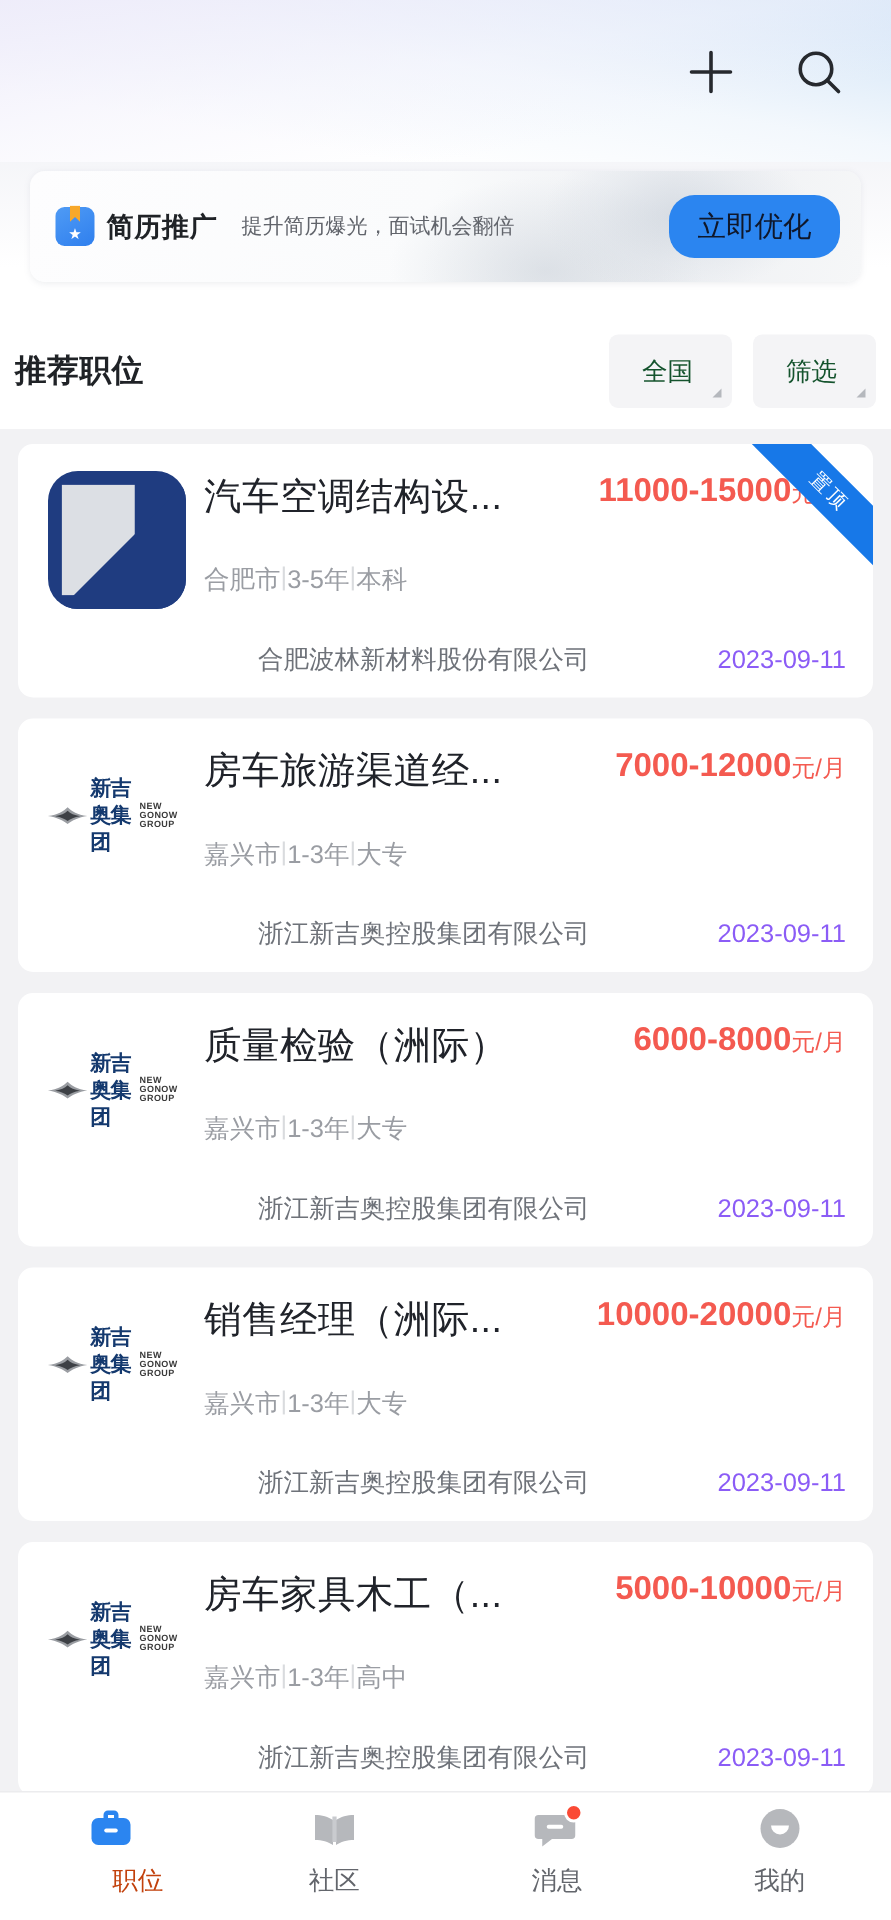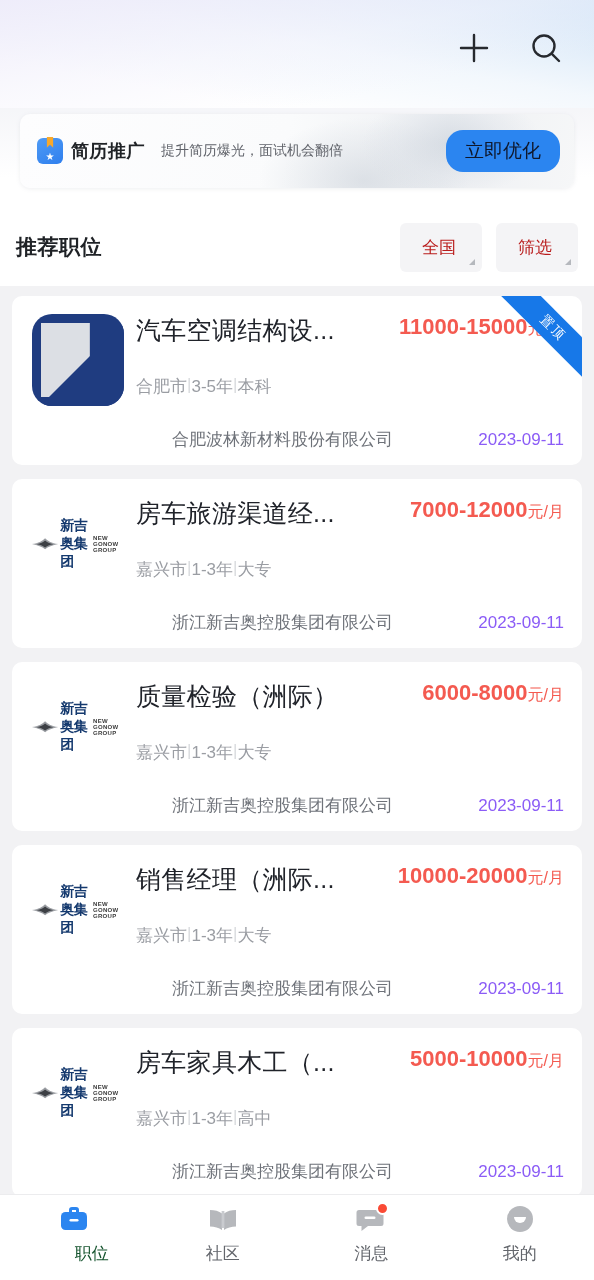--- a/index.html
+++ b/index.html
@@ -99,34 +99,34 @@
     white-space: nowrap;
     cursor: pointer;
     font-family: inherit;
   }
 
   
   .section-bar {
     flex: 0 0 78px;
     background: #ffffff;
     display: flex; align-items: center;
-    padding: 0 16px;
+    padding: 0 10px;
   }
   .section-title {
     font-size: 21px; font-weight: 700; color: #1f2226;
     letter-spacing: 0.5px;
   }
   .filters { margin-left: auto; display: flex; gap: 14px; }
   .filter-chip {
     position: relative;
     background: #f4f4f6;
     border-radius: 6px;
     padding: 13px 26px 13px 22px;
     font-size: 17px;
-    color: #b91c1c;
+    color: #14532d;
     cursor: pointer;
     white-space: nowrap;
   }
   .filter-chip::after {
     content: "";
     position: absolute;
     right: 7px; bottom: 7px;
     width: 0; height: 0;
     border-left: 6px solid transparent;
     border-bottom: 6px solid #b5b8bd;
@@ -268,21 +268,21 @@
   }
   .tab {
     flex: 1 1 0;
     display: flex; flex-direction: column;
     align-items: center; gap: 7px;
     cursor: pointer;
   }
   .tab-icon { position: relative; width: 34px; height: 32px; }
   .tab-icon svg { display: block; }
   .tab-label { font-size: 17px; color: #63666c; }
-  .tab.active .tab-label { color: #14532d; margin-left: 35px; }
+  .tab.active .tab-label { color: #c2410c; margin-left: 35px; }
   .badge-dot {
     position: absolute;
     top: -1px; right: -1px;
     width: 13px; height: 13px;
     border-radius: 50%;
     background: #fa4a35;
     border: 2px solid #ffffff;
   }
 </style>
 </head>

